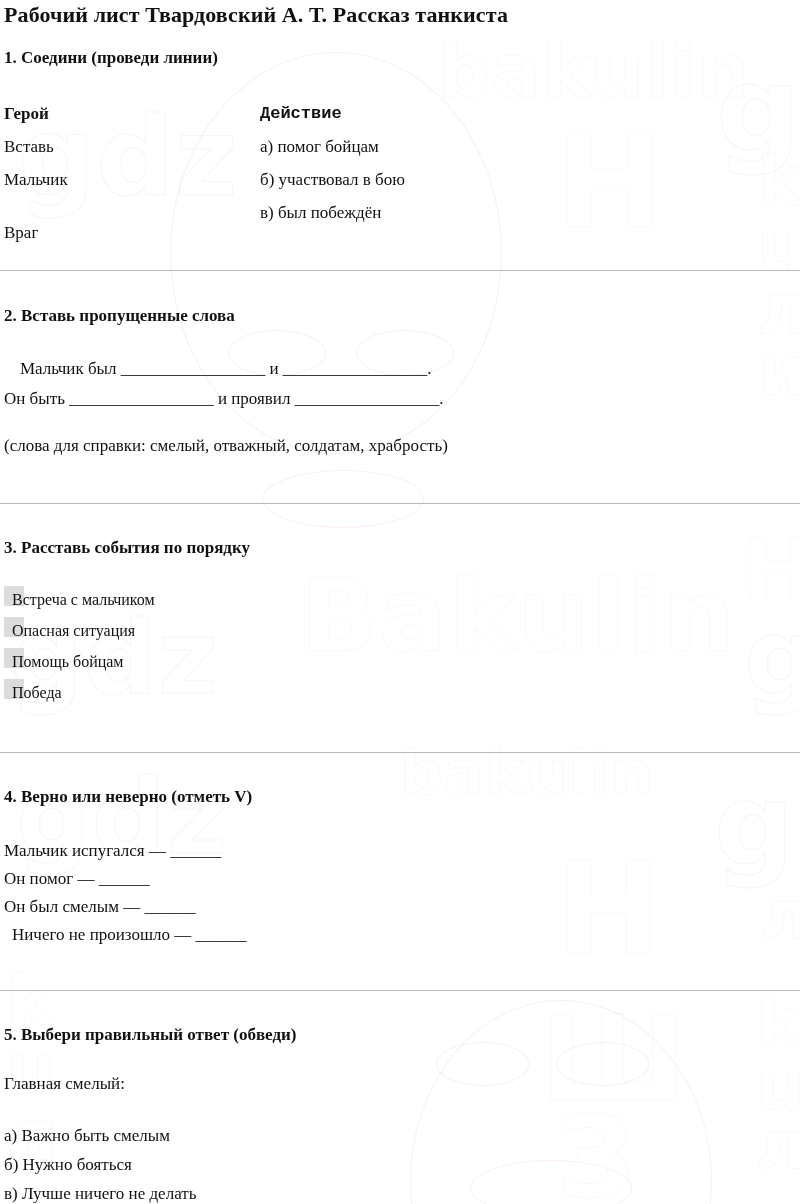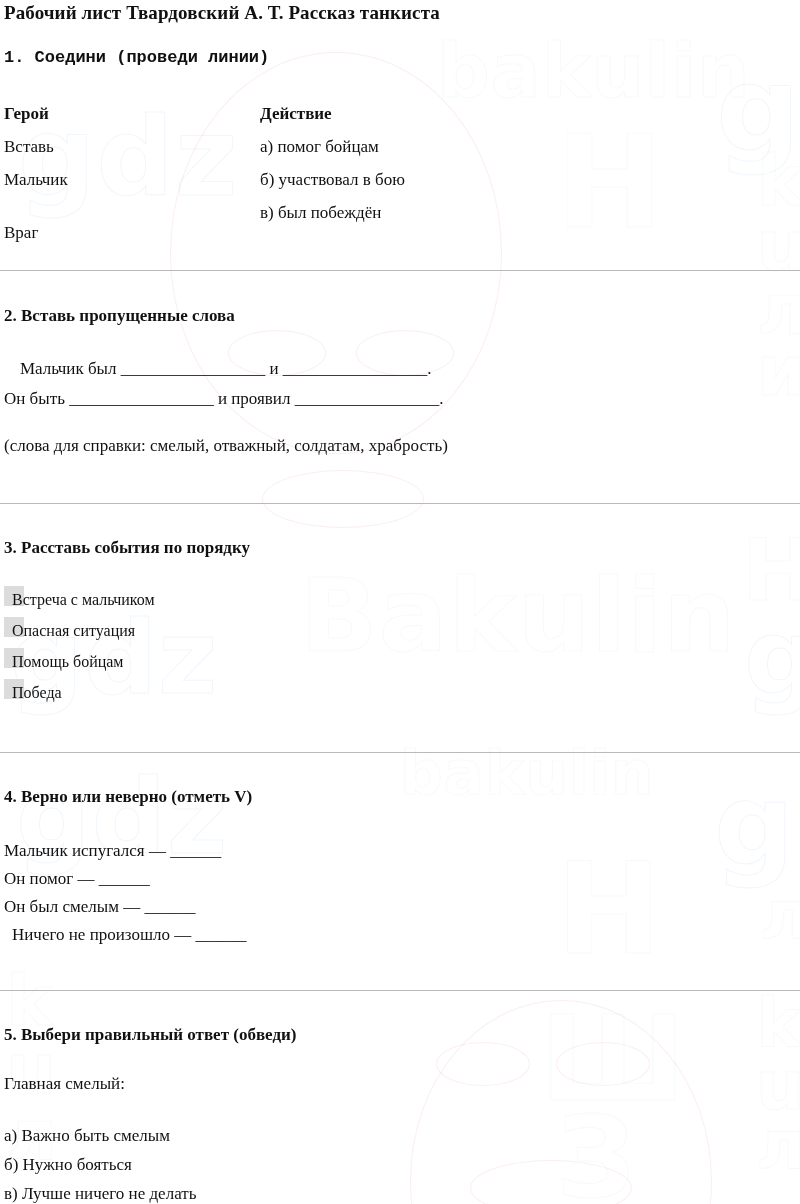--- a/index.html
+++ b/index.html
@@ -49,21 +49,21 @@
   #content {
     position: relative;
     z-index: 2;
     padding: 0;
   }
 
   .doc-title {
     position: absolute;
     left: 4px;
     top: 2px;
-    font-size: 19px;
+    font-size: 22px;
     font-weight: 700;
     letter-spacing: 0.1px;
   }
 
   .sec-head {
     position: absolute;
     left: 4px;
     font-size: 17px;
     font-weight: 700;
   }
@@ -145,24 +145,24 @@
     <div class="wm-face" style="left:410px; top:1000px; width:300px; height:360px;"></div>
     <div class="wm-face" style="left:436px; top:1042px; width:92px; height:42px;"></div>
     <div class="wm-face" style="left:556px; top:1042px; width:92px; height:42px;"></div>
     <div class="wm-face" style="left:470px; top:1160px; width:160px; height:54px;"></div>
   </div>
 
   <div id="content">
 
     <div class="doc-title">Рабочий лист Твардовский А. Т. Рассказ танкиста</div>
 
-    <div class="sec-head" style="top:48px;font-family:Liberation Mono, monospace;">1. Соедини (проведи линии)</div>
+    <div class="sec-head" style="top:48px;">1. Соедини (проведи линии)</div>
 
     <div class="line bold" style="top:104px;">Герой</div>
-    <div class="line bold col2" style="top:104px;">Действие</div>
+    <div class="line bold col2" style="top:104px;font-family:Liberation Mono, monospace;">Действие</div>
 
     <div class="line" style="top:137px;">Вставь</div>
     <div class="line" style="top:170px;">Мальчик</div>
     <div class="line" style="top:203px;margin-top:20px;">Враг</div>
 
     <div class="line col2" style="top:137px;">а) помог бойцам</div>
     <div class="line col2" style="top:170px;">б) участвовал в бою</div>
     <div class="line col2" style="top:203px;">в) был побеждён</div>
 
     <div class="rule" style="top:270px;"></div>

